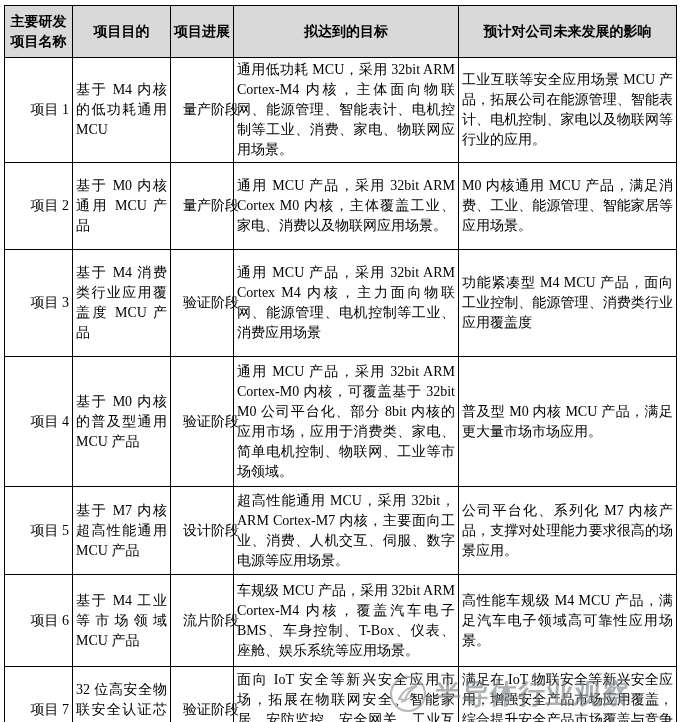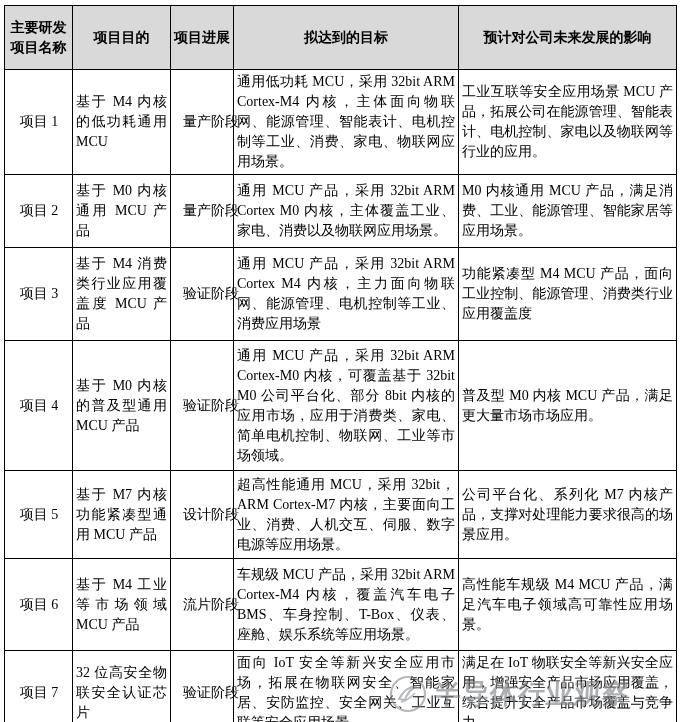--- a/index.html
+++ b/index.html
@@ -13,34 +13,34 @@
     border-collapse:collapse;
     table-layout:fixed;
     width:672px;
     background:#fff;
   }
   th,td{
     border:1px solid #000;
     font-size:14px;
     line-height:20px;
     vertical-align:middle;
-    padding:6px 3px;
+    padding:13px 3px;
     word-break:break-word;
   }
   th{
     background:#d9d9d9;
     font-weight:bold;
     text-align:center;
     padding:2px 2px;
   }
-  td.c-name{padding-left:4px;text-align:center;}
+  td.c-name{padding-left:4px;text-align:right;}
   td.c-purpose{text-align:justify;text-justify:inter-ideograph;}
   td.c-progress{padding:1px 12px;white-space:nowrap;text-align:center;}
   td.c-goal,td.c-impact{text-align:justify;text-justify:inter-ideograph;padding:2px 3px;}
-  tr.hrow{height:64px;}
+  tr.hrow{height:52px;}
   tr.r0{height:103px;}
   tr.r1{height:73px;}
   tr.r2{height:87px;}
   tr.r3{height:130px;}
   tr.r4{height:88px;}
   tr.r5{height:92px;}
   tr.r6{height:85px;}
   .watermark{
     position:absolute;
     left:388px;top:674px;
@@ -104,21 +104,21 @@
       </tr>
       <tr class="r3">
         <td class="c-name">项目 4</td>
         <td class="c-purpose">基于 M0 内核的普及型通用 MCU 产品</td>
         <td class="c-progress">验证阶段</td>
         <td class="c-goal">通用 MCU 产品，采用 32bit ARM Cortex-M0 内核，可覆盖基于 32bit M0 公司平台化、部分 8bit 内核的应用市场，应用于消费类、家电、简单电机控制、物联网、工业等市场领域。</td>
         <td class="c-impact">普及型 M0 内核 MCU 产品，满足更大量市场市场应用。</td>
       </tr>
       <tr class="r4">
         <td class="c-name">项目 5</td>
-        <td class="c-purpose">基于 M7 内核功能紧凑型通用 MCU 产品</td>
+        <td class="c-purpose">基于 M7 内核超高性能通用 MCU 产品</td>
         <td class="c-progress">设计阶段</td>
         <td class="c-goal">超高性能通用 MCU，采用 32bit，ARM Cortex-M7 内核，主要面向工业、消费、人机交互、伺服、数字电源等应用场景。</td>
         <td class="c-impact">公司平台化、系列化 M7 内核产品，支撑对处理能力要求很高的场景应用。</td>
       </tr>
       <tr class="r5">
         <td class="c-name">项目 6</td>
         <td class="c-purpose">基于 M4 工业等市场领域 MCU 产品</td>
         <td class="c-progress">流片阶段</td>
         <td class="c-goal">车规级 MCU 产品，采用 32bit ARM Cortex-M4 内核，覆盖汽车电子 BMS、车身控制、T-Box、仪表、座舱、娱乐系统等应用场景。</td>
         <td class="c-impact">高性能车规级 M4 MCU 产品，满足汽车电子领域高可靠性应用场景。</td>

